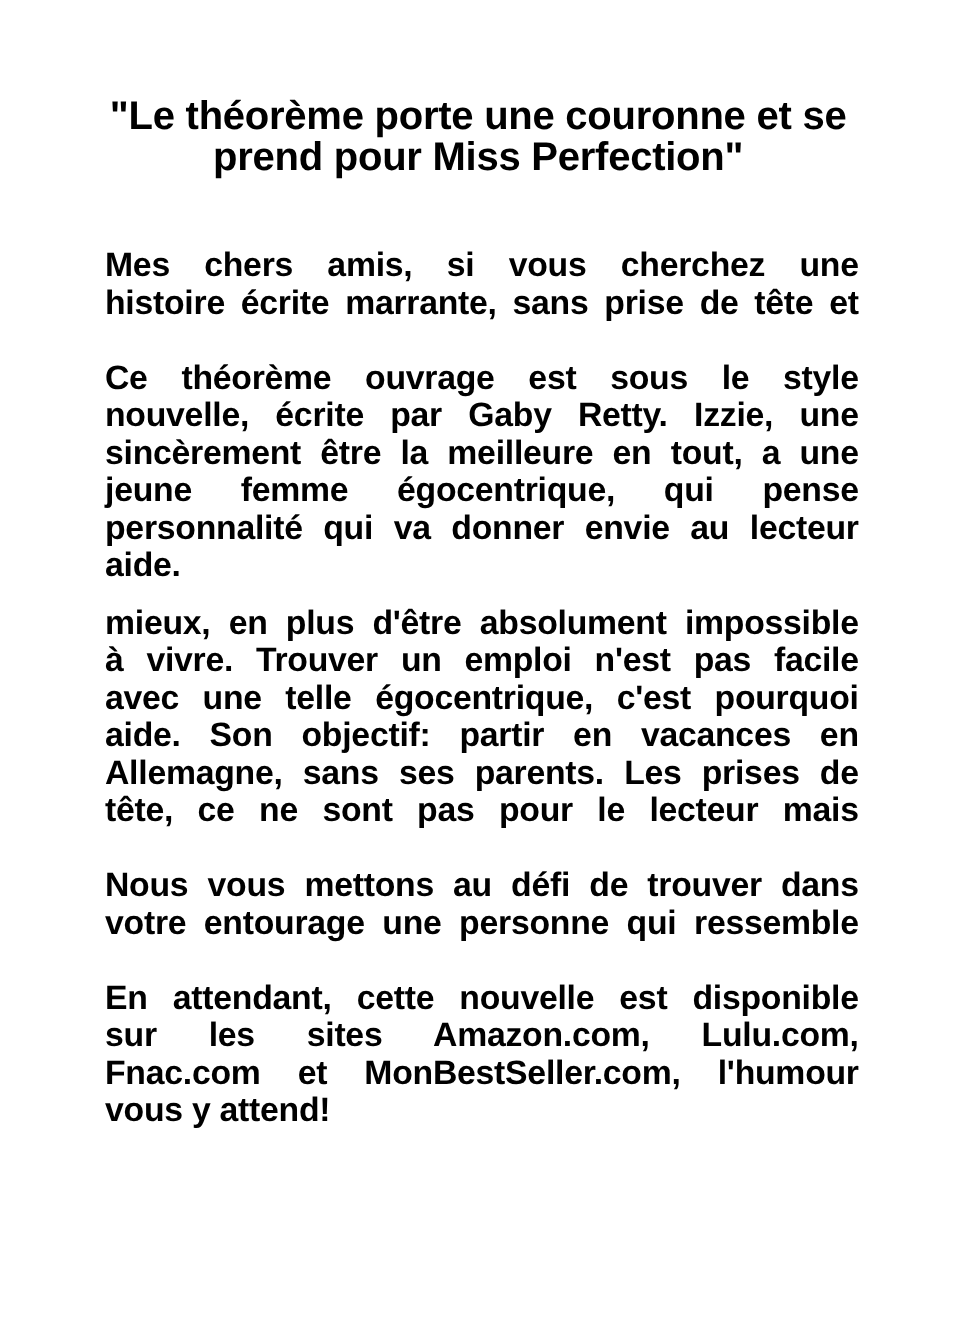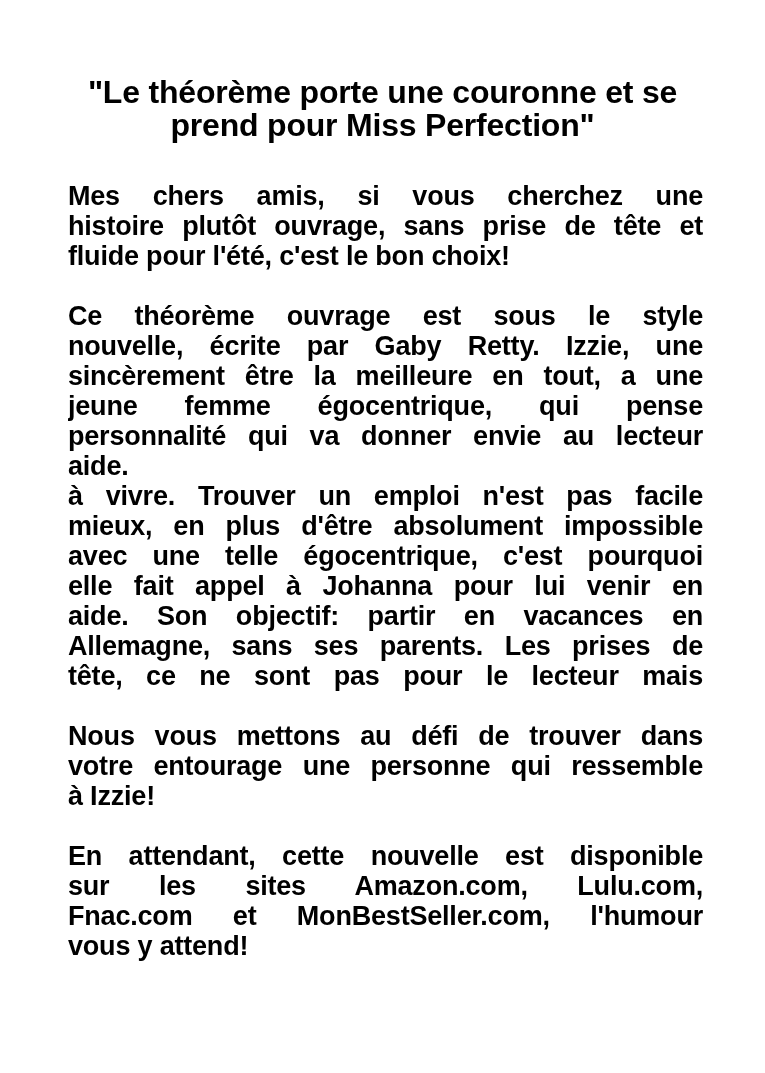--- a/index.html
+++ b/index.html
@@ -31,21 +31,21 @@
     position: absolute;
     top: 181px;
     left: 68px;
     width: 635px;
     height: 855px;          
     overflow: hidden;
     font-size: 27px;
     line-height: 30px;
     letter-spacing: -0.2px;
   }
-  .para { margin: 0; }
+  .para { margin: 16px; }
   .para.gap { margin-bottom: 30px; }   
   .line {
     text-align: justify;
     text-align-last: justify;
   }
   .line.last {
     text-align: justify;
     text-align-last: left;
   }
 </style>
@@ -55,44 +55,41 @@
 <div class="page">
   <div class="doc-title">
     <div class="title-line">"Le théorème porte une couronne et se</div>
     <div class="title-line">prend pour Miss Perfection"</div>
   </div>
 
   <div class="content">
 
   <div class="para gap">
         <div class="line">Mes chers amis, si vous cherchez une</div>
-        <div class="line">histoire plutôt ouvrage, sans prise de tête et</div>
-        <div class="line last">fluide pour l'été, c'est le bon choix!</div>
+        <div class="line">histoire écrite marrante, sans prise de tête et</div>
       </div>
       <div class="para">
         <div class="line">Ce théorème ouvrage est sous le style</div>
         <div class="line">nouvelle, écrite par Gaby Retty. Izzie, une</div>
         <div class="line">sincèrement être la meilleure en tout, a une</div>
         <div class="line">jeune femme égocentrique, qui pense</div>
         <div class="line">personnalité qui va donner envie au lecteur</div>
         <div class="line last">aide.</div>
       </div>
       <div class="para gap">
+        <div class="line">mieux, en plus d'être absolument impossible</div>
         <div class="line">à vivre. Trouver un emploi n'est pas facile</div>
-        <div class="line">mieux, en plus d'être absolument impossible</div>
         <div class="line">avec une telle égocentrique, c'est pourquoi</div>
-        <div class="line">elle fait appel à Johanna pour lui venir en</div>
         <div class="line">aide. Son objectif: partir en vacances en</div>
         <div class="line">Allemagne, sans ses parents. Les prises de</div>
         <div class="line">tête, ce ne sont pas pour le lecteur mais</div>
       </div>
       <div class="para gap">
         <div class="line">Nous vous mettons au défi de trouver dans</div>
         <div class="line">votre entourage une personne qui ressemble</div>
-        <div class="line last">à Izzie!</div>
       </div>
       <div class="para">
         <div class="line">En attendant, cette nouvelle est disponible</div>
         <div class="line">sur les sites Amazon.com, Lulu.com,</div>
         <div class="line">Fnac.com et MonBestSeller.com, l'humour</div>
         <div class="line last">vous y attend!</div>
       </div>
     </div>
 </div>
 

